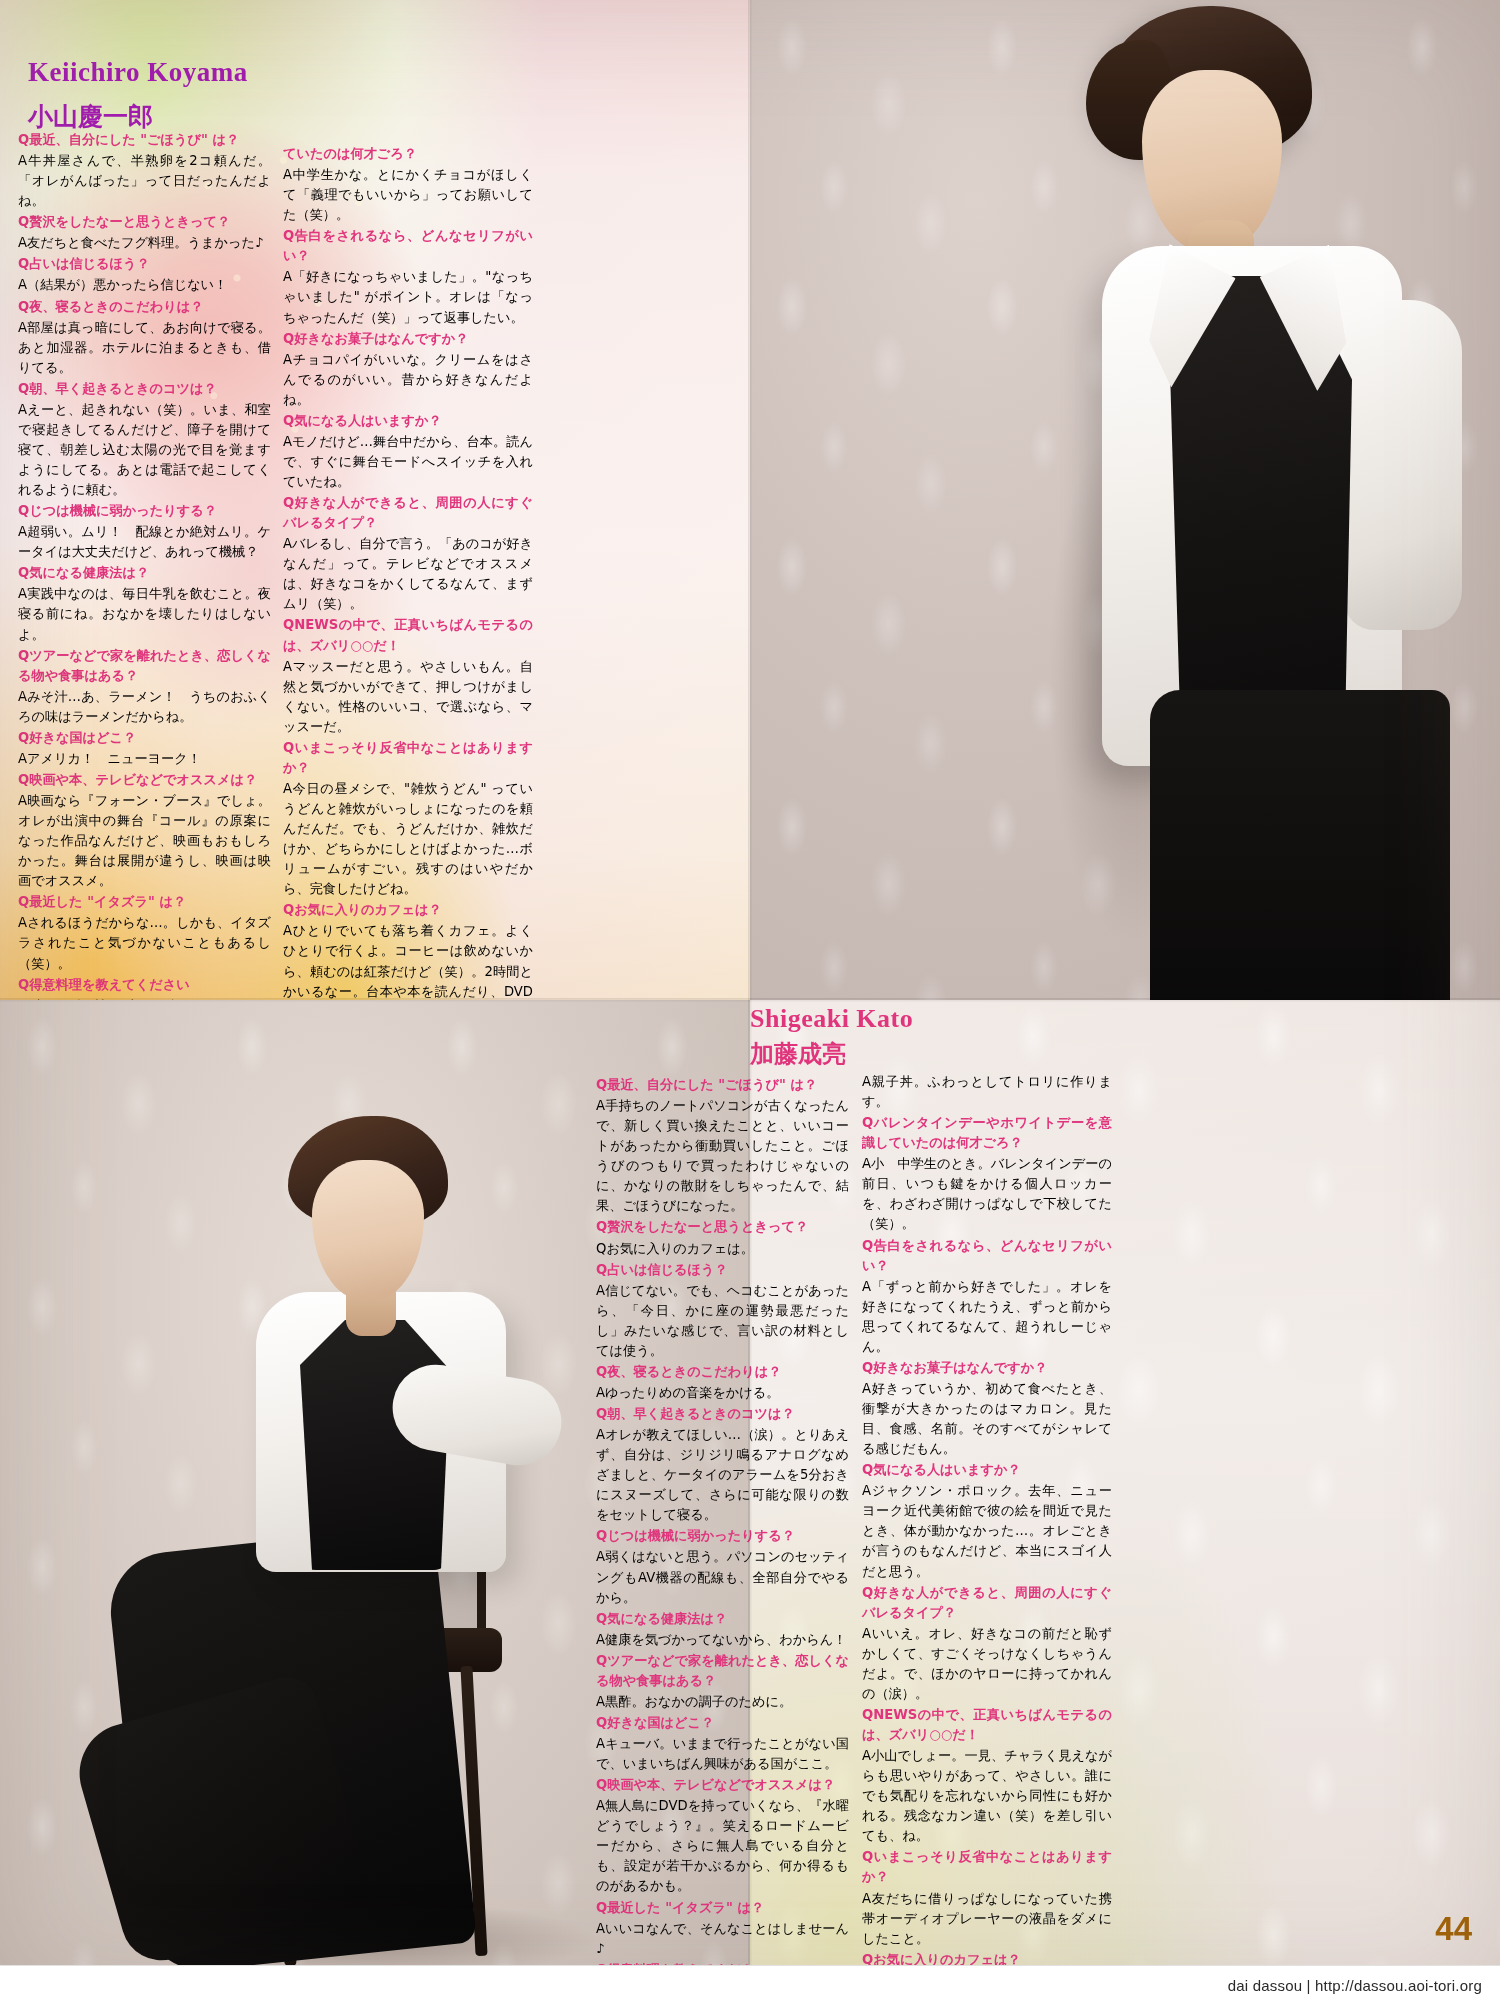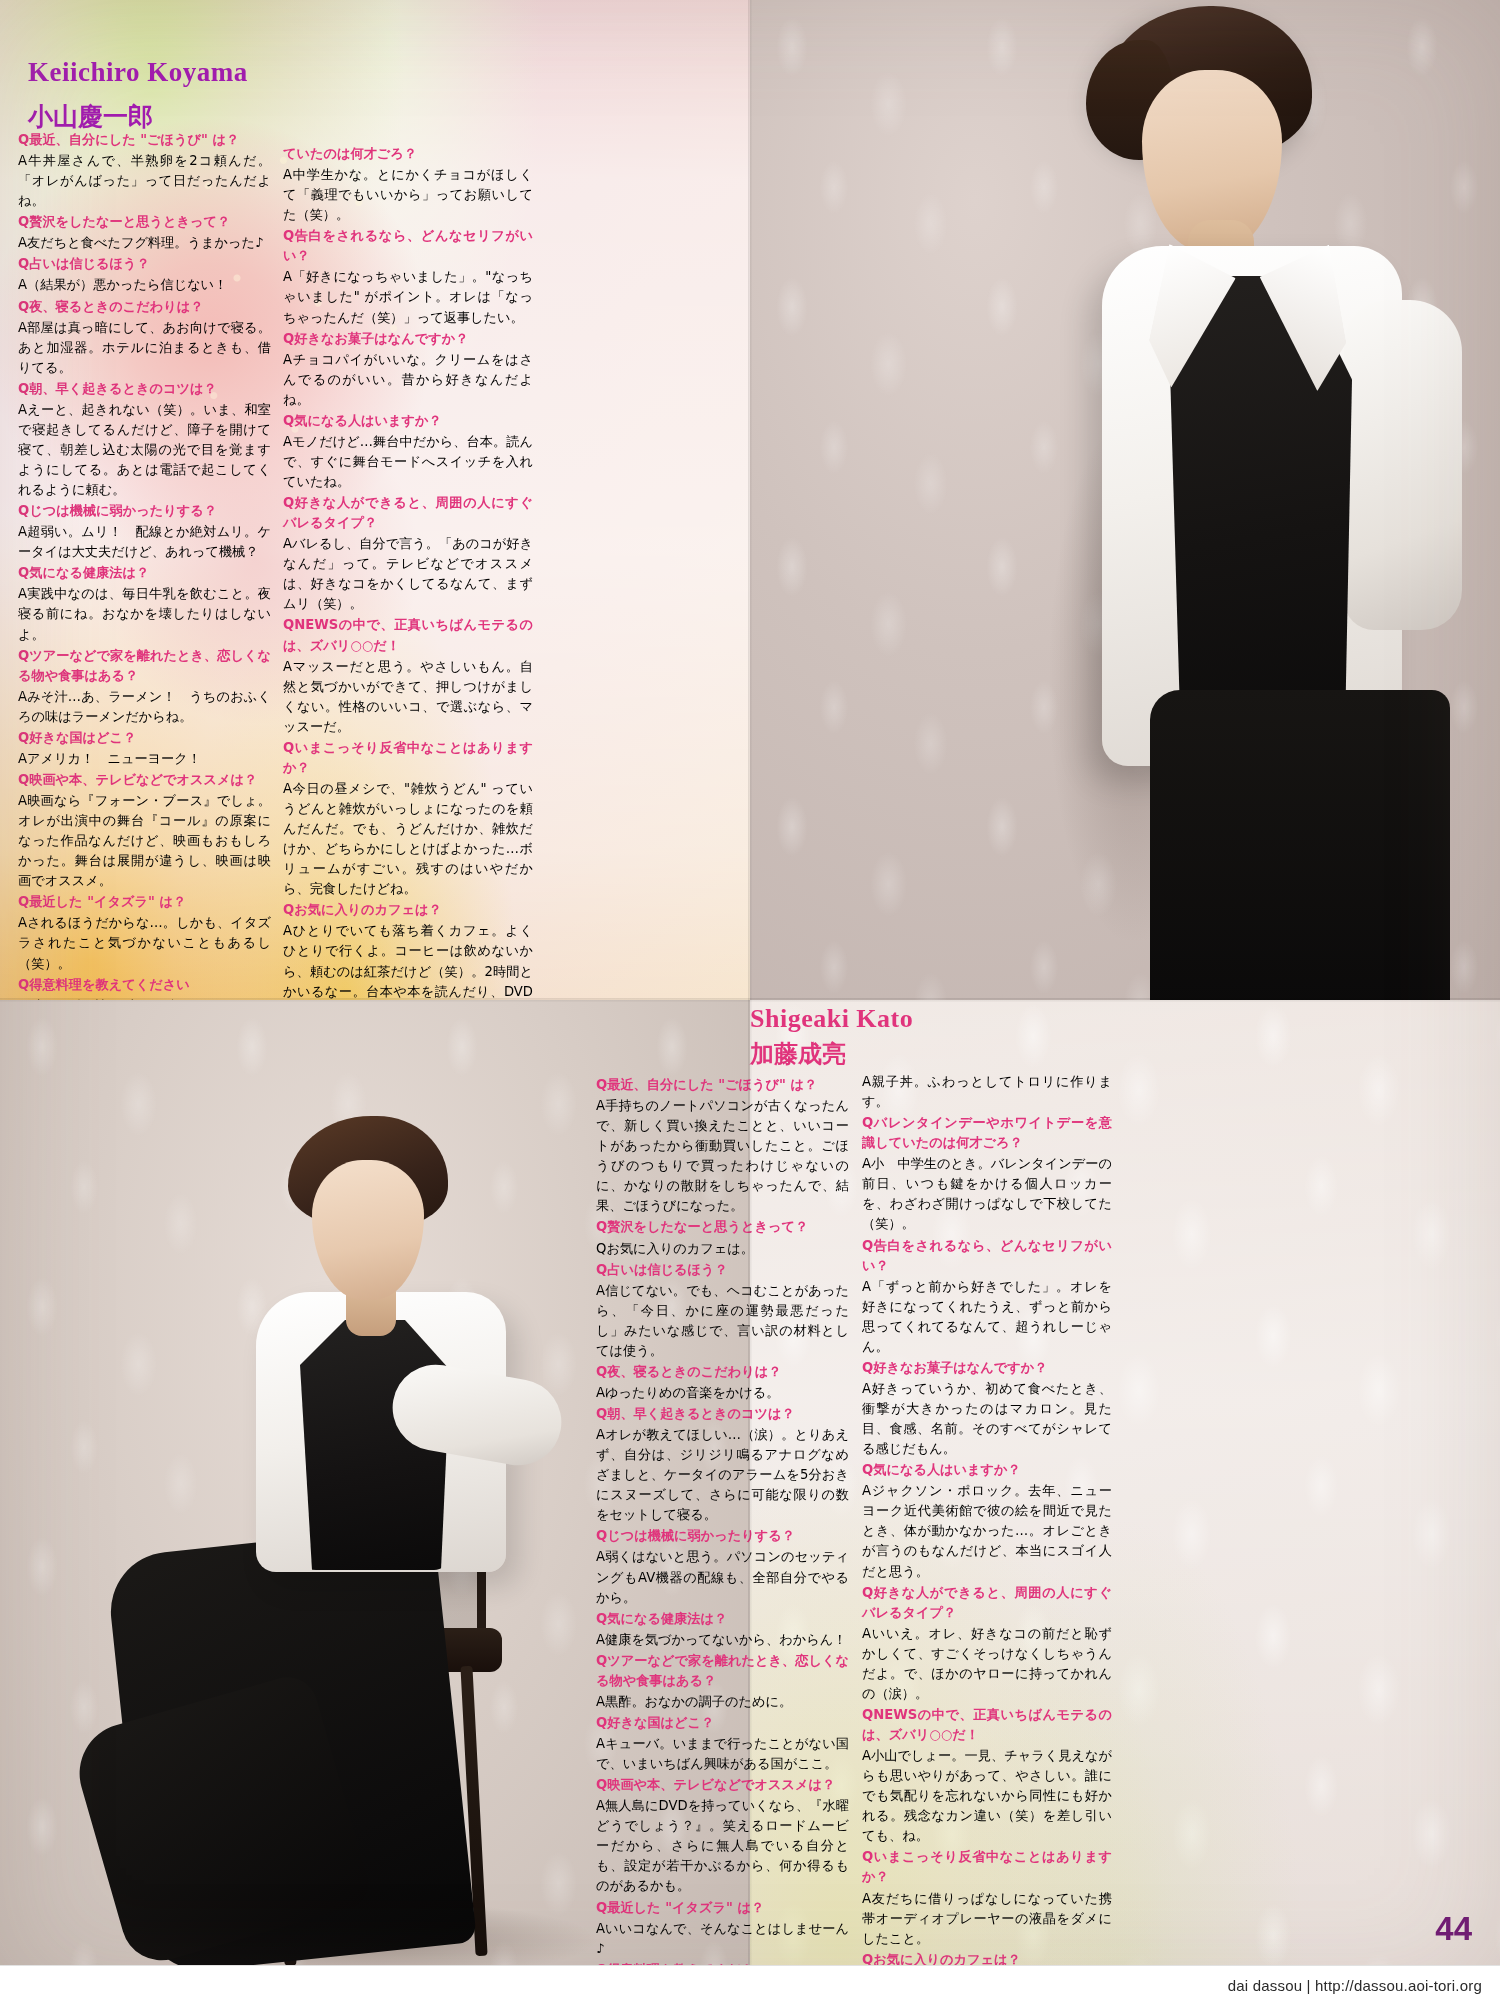--- a/index.html
+++ b/index.html
@@ -297,21 +297,21 @@
   .tc1 { left: 596px; top: 1075px; width: 253px; }
   .tc2 { left: 862px; top: 1072px; width: 250px; }
 
   
   .page-number {
     position: absolute;
     right: 28px; bottom: 52px;
     font-family: "Liberation Sans", sans-serif;
     font-size: 33px;
     font-weight: 700;
-    color: #701a75;
+    color: #a16207;
   }
   .footer-bar {
     position: absolute;
     left: 0; right: 0; bottom: 0;
     height: 34px;
     background: #ffffff;
     border-top: 1px solid #e2e2e2;
   }
   .footer-text {
     position: absolute;

